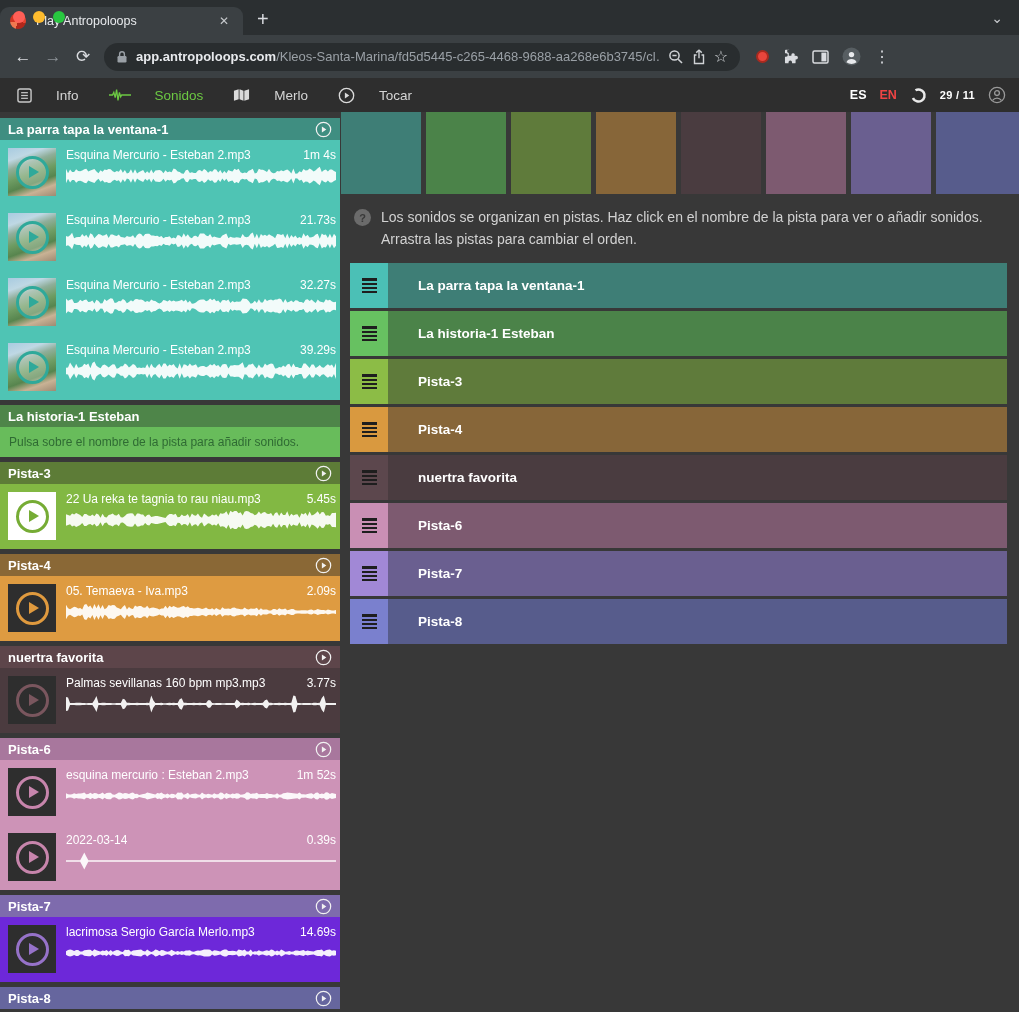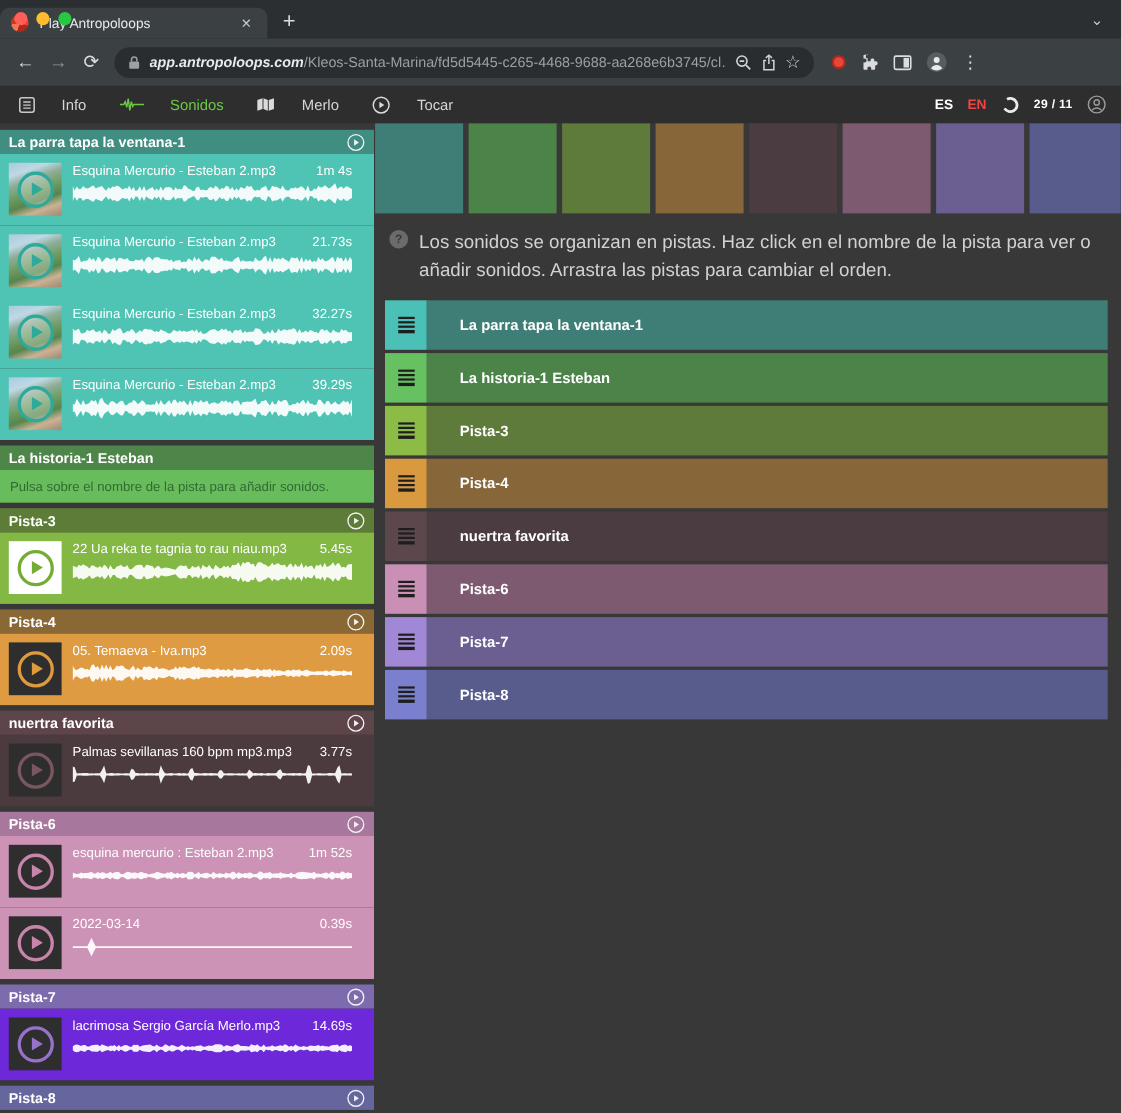--- a/index.html
+++ b/index.html
@@ -15,21 +15,21 @@
   .tab-title { color:#E8EAED; font-size:12.5px; margin-left:10px; flex:1; white-space:nowrap; overflow:hidden; }
   .tab-close { color:#C6C9CC; font-size:12px; padding:2px 4px; cursor:default; }
   .newtab { color:#DADCE0; font-size:20px; font-weight:400; margin:0 0 4px 14px; }
   .tab-chevron { margin-left:auto; margin-right:16px; color:#C6C9CC; font-size:14px; align-self:center; }
 
   .toolbar { height:43px; background:#3B4043; display:flex; align-items:center; padding:0 8px; }
   .navbtn { width:30px; text-align:center; color:#DADCE0; font-size:17px; }
   .navbtn.dim { color:#8D9398; }
   .urlbar { width:636px; height:28px; background:#292D2F; border-radius:14px; display:flex; align-items:center; padding:0 12px; margin:0 6px; gap:8px; }
   .url-text { font-size:13px; white-space:nowrap; overflow:hidden; flex:1; }
-  .url-host { color:#E8EAED; font-weight:700;font-style:italic; }
+  .url-host { color:#E8EAED; font-weight:700; }
   .url-path { color:#9AA0A6; }
   .pill-ic { flex:none; display:flex; align-items:center; }
   .star { color:#D0D3D6; font-size:16px; }
   .toolbar-right { display:flex; align-items:center; gap:13px; margin-left:10px; }
   .recdot { width:13px; height:13px; border-radius:50%; background:#E8453C; border:2.5px solid #A92A1F; }
   .menu-dots { color:#DADCE0; font-size:16px; }
 
   
   .appheader { height:34px; background:#2E2E2E; display:flex; align-items:stretch; }
   .bread { width:340px; flex:none; position:relative; display:flex; align-items:center; padding-left:8px; overflow:hidden;
@@ -46,42 +46,42 @@
   .header-right { margin-left:auto; display:flex; align-items:center; gap:13px; padding-right:13px; }
   .lang-es { color:#FFF; font-weight:700; font-size:12.5px; }
   .lang-en { color:#ef4444; font-weight:700; font-size:12.5px; }
   .counter { color:#FFF; font-weight:700; font-size:11px; letter-spacing:.3px; }
 
   
   .content { display:flex; height:900px; }
   .sidebar { width:340px; flex:none; padding-top:6px; display:flex; flex-direction:column; gap:5px; overflow:hidden; }
   .sec-header { height:22px; display:flex; align-items:center; justify-content:space-between; padding:0 8px; color:#FFF; font-size:13px; font-weight:700; flex:none; }
   .sec-hint { padding:8px 9px; font-size:12px; color:#2F6B33; }
-  .clip { height:65px; display:flex; padding:8px 20px 0 8px; }
+  .clip { height:65px; display:flex; padding:8px 4px 0 8px; }
   .thumb { width:48px; height:48px; flex:none; position:relative; }
   .thumb.photo { background:linear-gradient(160deg,#A8CBE0 0%,#BFD8E4 20%,#8FAE9A 34%,#6E9C63 52%,#57854E 68%,#C9B295 82%,#9E8A72 100%); }
   .thumb.white { background:#FFFFFF; }
   .thumb.dark { background:#2E2E2E; }
   .overlay { position:absolute; inset:0; display:flex; align-items:center; justify-content:center; }
   .ring { width:33px; height:33px; border-radius:50%; border:3px solid var(--acc); display:flex; align-items:center; justify-content:center; }
   .thumb.photo .ring { background:rgba(255,255,255,.28); }
   .tri { width:0; height:0; border-left:10px solid var(--acc); border-top:6px solid transparent; border-bottom:6px solid transparent; margin-left:3px; }
   .clip-right { flex:1; margin-left:10px; min-width:0; }
   .clip-meta { display:flex; justify-content:space-between; gap:8px; color:#FFF; font-size:12px; }
   .clip-name { white-space:nowrap; overflow:hidden; }
   .clip-dur { flex:none; }
   .wave { display:block; margin-top:3px; width:100%; height:22px; }
 
   .main { flex:1; display:flex; flex-direction:column; overflow:hidden; }
   .swatches { height:82px; display:flex; gap:5px; padding-left:1px; flex:none; }
   .swatch { width:80px; height:82px; flex:none; }
   .swatch:last-child { flex:1; }
   .helprow { display:flex; gap:10px; margin:13px 0 0 14px; width:648px; }
   .help-q { width:17px; height:17px; border-radius:50%; background:#6B6B6B; color:#393939; font-size:11px; font-weight:700; display:flex; align-items:center; justify-content:center; flex:none; margin-top:2px; }
-  .help-text { color:#D2D2D2; font-size:17px; line-height:1.55; }
+  .help-text { color:#D2D2D2; font-size:14px; line-height:1.55; }
   .rows { margin:13px 0 0 10px; }
   .trow { display:flex; width:657px; height:45px; margin-bottom:3px; }
   .thandle { width:38px; flex:none; display:flex; align-items:center; justify-content:center; }
   .hicon { width:15px; display:flex; flex-direction:column; gap:2px; }
   .hbar { height:2.3px; background:#1E1E1E; }
   .tbar { flex:1; display:flex; align-items:center; padding-left:30px; color:#FFF; font-size:13.5px; font-weight:700; }
 
   .icsvg { display:block; }
 </style>
 </head>

